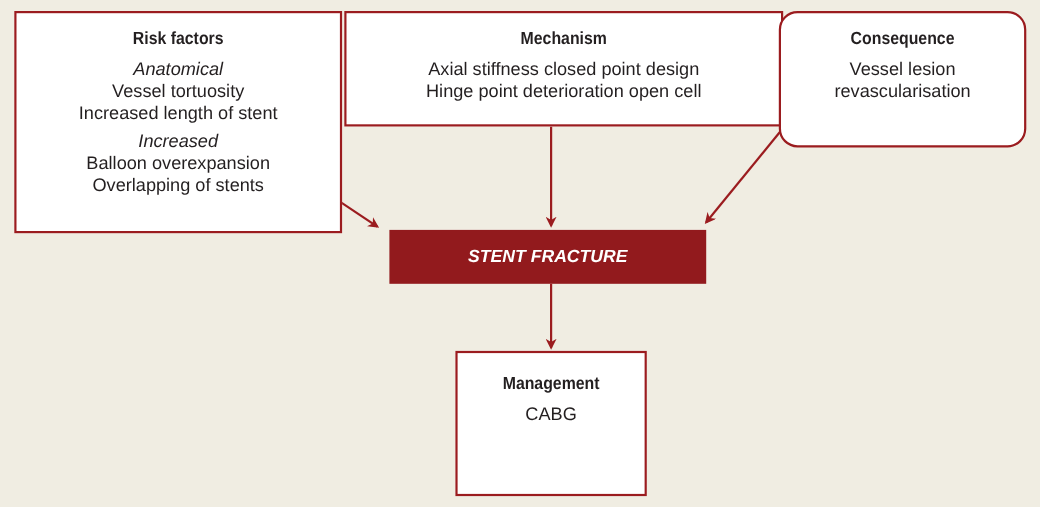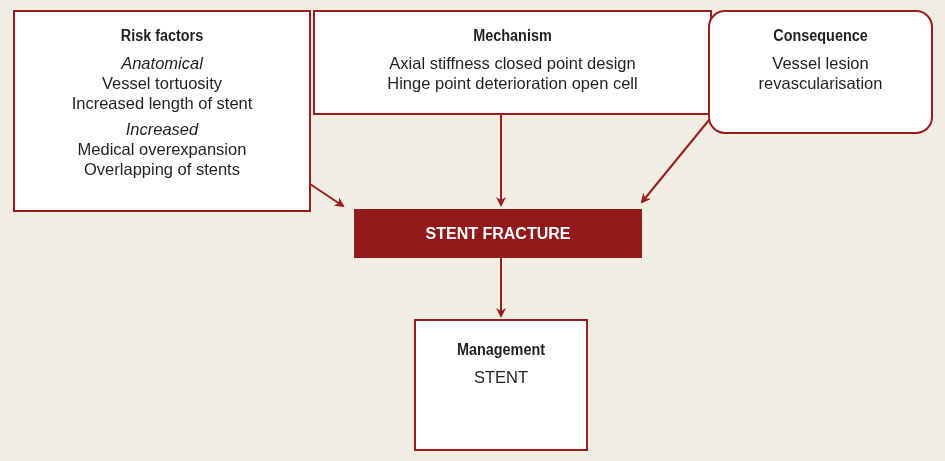--- a/index.html
+++ b/index.html
@@ -9,21 +9,21 @@
          text-align:center; }
   .title { font-weight:bold; font-size:16px; margin-top:15px; margin-bottom:8px; transform:scaleX(0.9); }
   .line { font-size:16.5px; line-height:20px; }
   .it { font-style:italic; }
   .gap { height:6px; }
   #risk { left:13px; top:10px; width:298px; height:202px; }
   #mech { left:313px; top:10px; width:399px; height:105px; }
   #cons { left:708px; top:10px; width:225px; height:124px;border-radius:17px; }
   #mgmt { left:414px; top:319px; width:174px; height:132px; }
   #fracture { position:absolute; left:354px; top:209px; width:288px; height:49px; background:#921a1d;
-              color:#fff; font-weight:bold; font-size:16px; display:flex; align-items:center; justify-content:center; }
+              color:#fff; font-weight:bold; font-size:16px; display:flex; align-items:center; justify-content:center;font-style:italic; }
   svg#arrows { position:absolute; left:0; top:0; }
 </style>
 </head>
 <body>
 
 <svg id="arrows" width="945" height="461">
   <defs>
     <marker id="ah" markerWidth="10" markerHeight="10" refX="8" refY="5" orient="auto" markerUnits="userSpaceOnUse">
       <path d="M0,0 L10,5 L0,10 L3,5 Z" fill="#9b1c1f"></path>
     </marker>
@@ -34,34 +34,34 @@
   <line x1="501" y1="258" x2="501" y2="316" stroke="#9b1c1f" stroke-width="2" marker-end="url(#ah)"></line>
 </svg>
 
 <div class="box" id="risk">
   <div class="title">Risk factors</div>
   <div class="line it">Anatomical</div>
   <div class="line">Vessel tortuosity</div>
   <div class="line">Increased length of stent</div>
   <div class="gap"></div>
   <div class="line it">Increased</div>
-  <div class="line">Medical overexpansion</div>
+  <div class="line">Balloon overexpansion</div>
   <div class="line">Overlapping of stents</div>
 </div>
 
 <div class="box" id="mech">
   <div class="title">Mechanism</div>
   <div class="line">Axial stiffness closed point design</div>
   <div class="line">Hinge point deterioration open cell</div>
 </div>
 
 <div class="box" id="cons">
   <div class="title">Consequence</div>
   <div class="line">Vessel lesion</div>
   <div class="line">revascularisation</div>
 </div>
 
 <div id="fracture">STENT FRACTURE</div>
 
 <div class="box" id="mgmt">
   <div class="title" style="margin-top:20px">Management</div>
-  <div class="line">STENT</div>
+  <div class="line">CABG</div>
 </div>
 
 </body></html>

